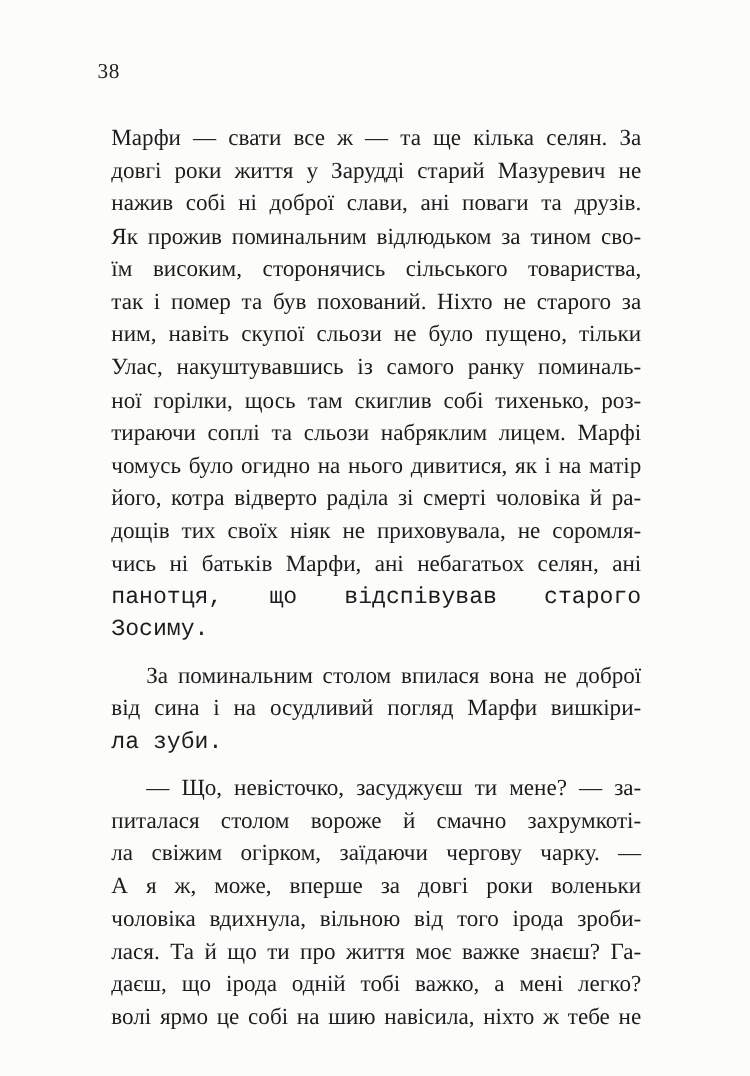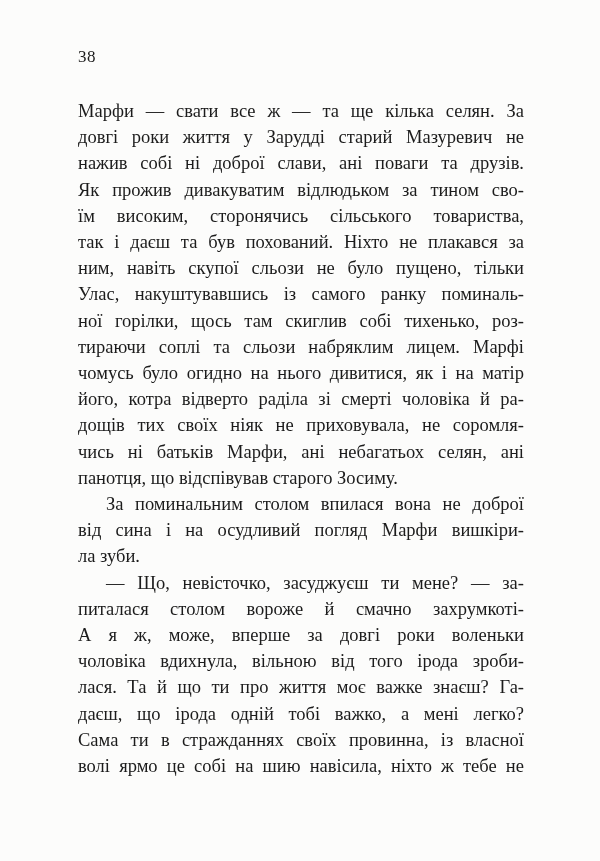--- a/index.html
+++ b/index.html
@@ -25,67 +25,68 @@
     font-size: 17px;
     line-height: 22px;
     margin-bottom: 30px;
     letter-spacing: 0.5px;
   }
   .body-text {
     font-size: 18.5px;
     line-height: 26.2px;
   }
   .para {
-    margin: 0;
+    margin: 11px;
     padding: 0;
   }
   .line {
     text-align: justify;
     text-align-last: justify;
     white-space: normal;
   }
   .line.no-just {
     text-align-last: left;
+    font-family: Liberation Mono, monospace;
   }
   .line.indent {
     text-indent: 28px;
   }
 </style>
 </head>
 <body>
 
 <div class="page">
   <div class="page-number">38</div>
   <div class="body-text">
       <div class="para">
         <div class="line">Марфи — свати все ж — та ще кілька селян. За</div>
         <div class="line">довгі роки життя у Зарудді старий Мазуревич не</div>
         <div class="line">нажив собі ні доброї слави, ані поваги та друзів.</div>
-        <div class="line">Як прожив дивакуватим відлюдьком за тином сво-</div>
+        <div class="line">Як прожив поминальним відлюдьком за тином сво-</div>
         <div class="line">їм високим, сторонячись сільського товариства,</div>
-        <div class="line">так і даєш та був похований. Ніхто не плакався за</div>
+        <div class="line">так і помер та був похований. Ніхто не старого за</div>
         <div class="line">ним, навіть скупої сльози не було пущено, тільки</div>
         <div class="line">Улас, накуштувавшись із самого ранку поминаль-</div>
         <div class="line">ної горілки, щось там скиглив собі тихенько, роз-</div>
         <div class="line">тираючи соплі та сльози набряклим лицем. Марфі</div>
         <div class="line">чомусь було огидно на нього дивитися, як і на матір</div>
         <div class="line">його, котра відверто раділа зі смерті чоловіка й ра-</div>
         <div class="line">дощів тих своїх ніяк не приховувала, не соромля-</div>
         <div class="line">чись ні батьків Марфи, ані небагатьох селян, ані</div>
         <div class="line no-just">панотця, що відспівував старого Зосиму.</div>
       </div>
       <div class="para">
         <div class="line indent">За поминальним столом впилася вона не доброї</div>
         <div class="line">від сина і на осудливий погляд Марфи вишкіри-</div>
         <div class="line no-just">ла зуби.</div>
       </div>
       <div class="para">
         <div class="line indent">— Що, невісточко, засуджуєш ти мене? — за-</div>
         <div class="line">питалася столом вороже й смачно захрумкоті-</div>
+        <div class="line">ла свіжим огірком, заїдаючи чергову чарку. —</div>
         <div class="line">А я ж, може, вперше за довгі роки воленьки</div>
         <div class="line">чоловіка вдихнула, вільною від того ірода зроби-</div>
         <div class="line">лася. Та й що ти про життя моє важке знаєш? Га-</div>
         <div class="line">даєш, що ірода одній тобі важко, а мені легко?</div>
-        <div class="line">Сама ти в стражданнях своїх провинна, із власної</div>
         <div class="line">волі ярмо це собі на шию навісила, ніхто ж тебе не</div>
       </div>
     </div>
 </div>
 
 </body></html>

